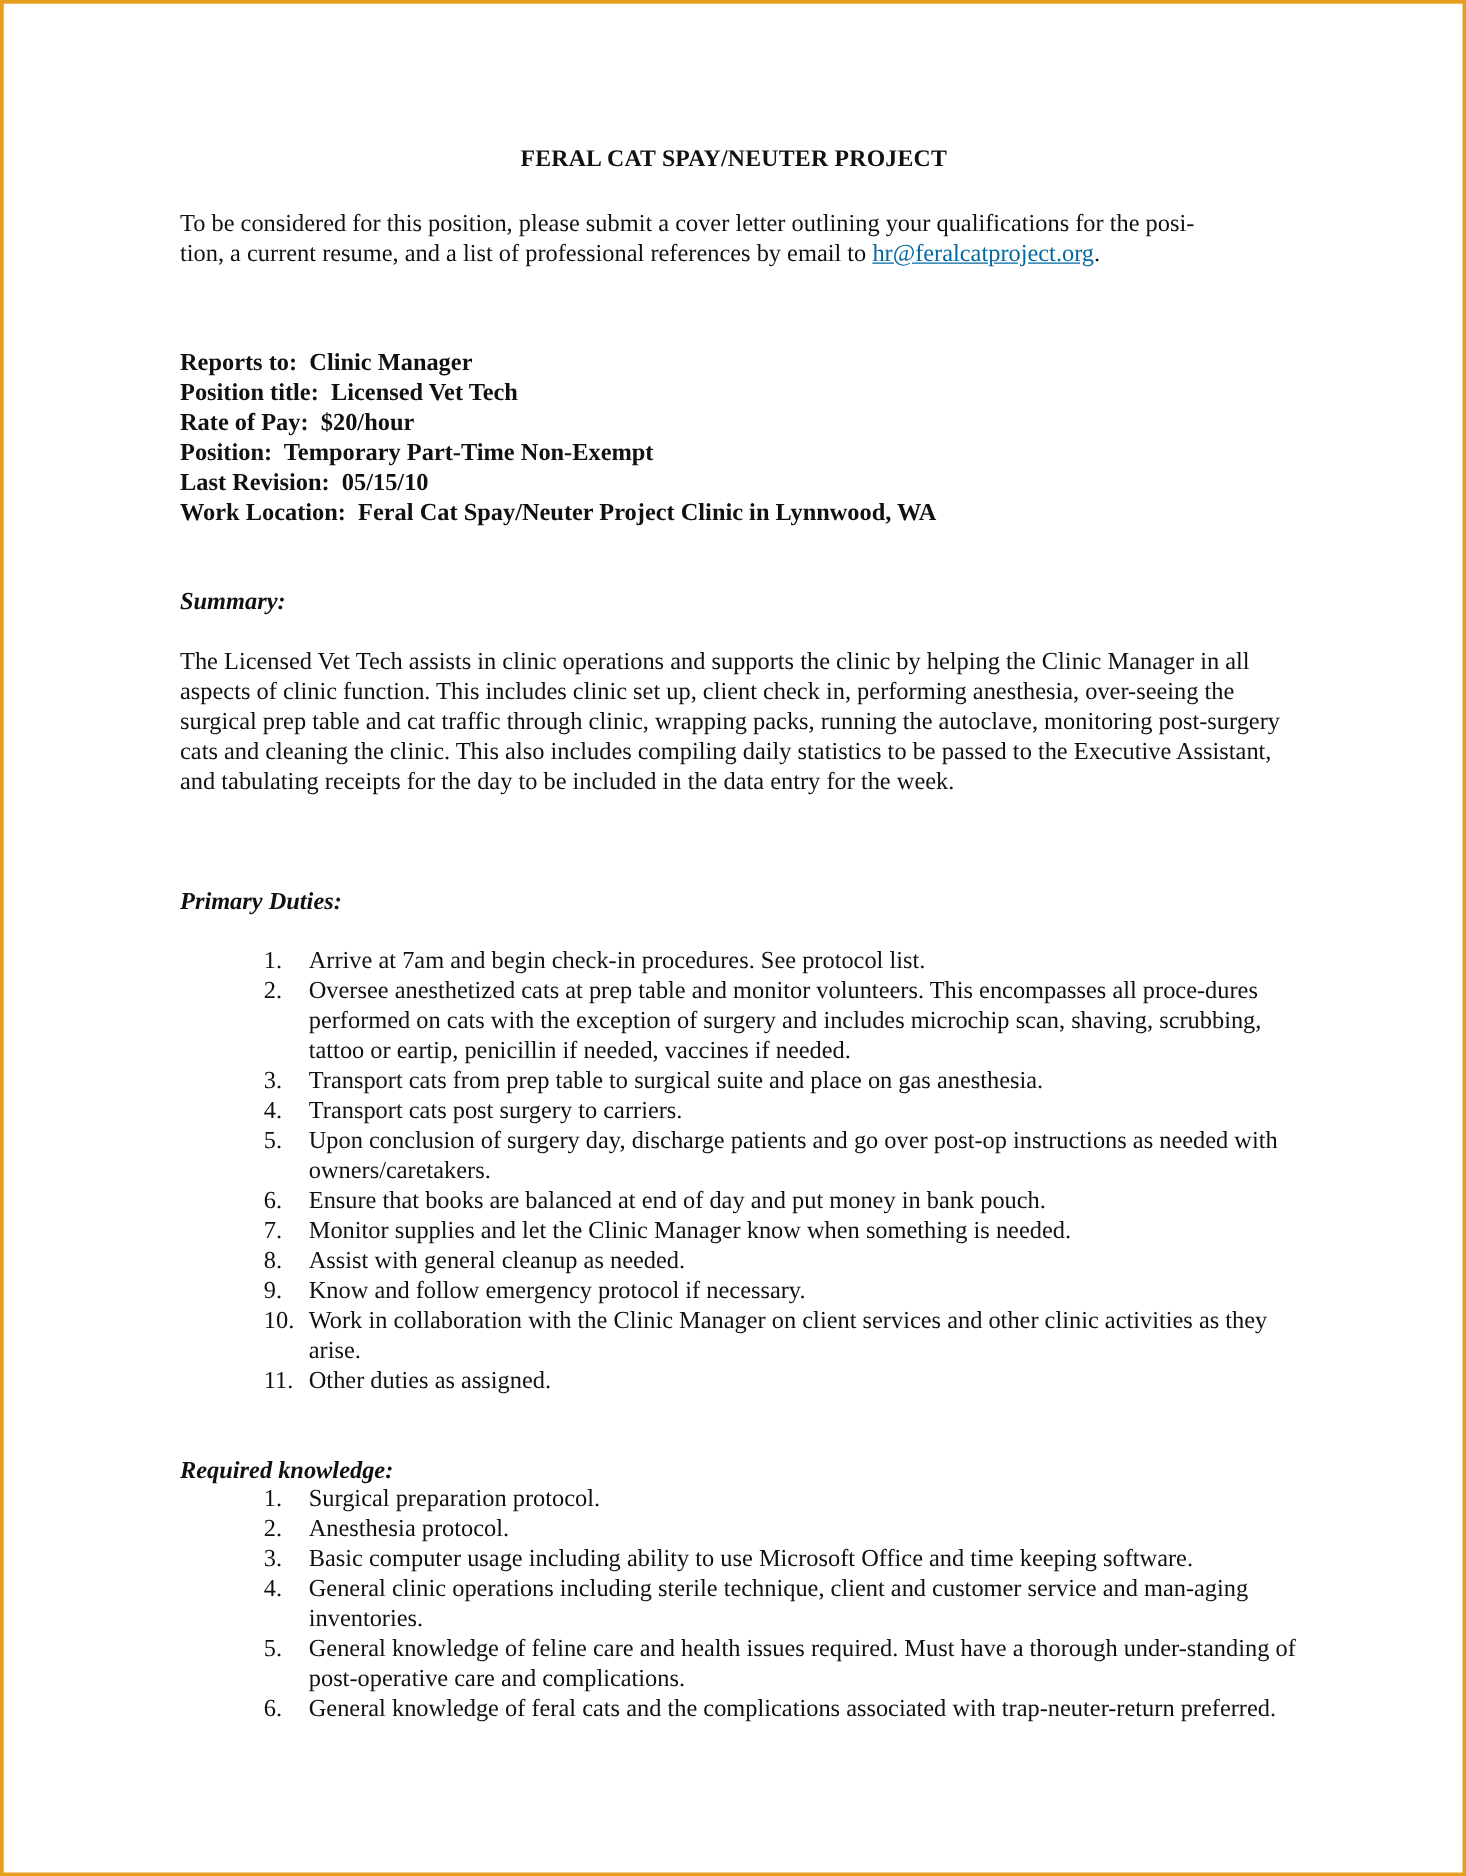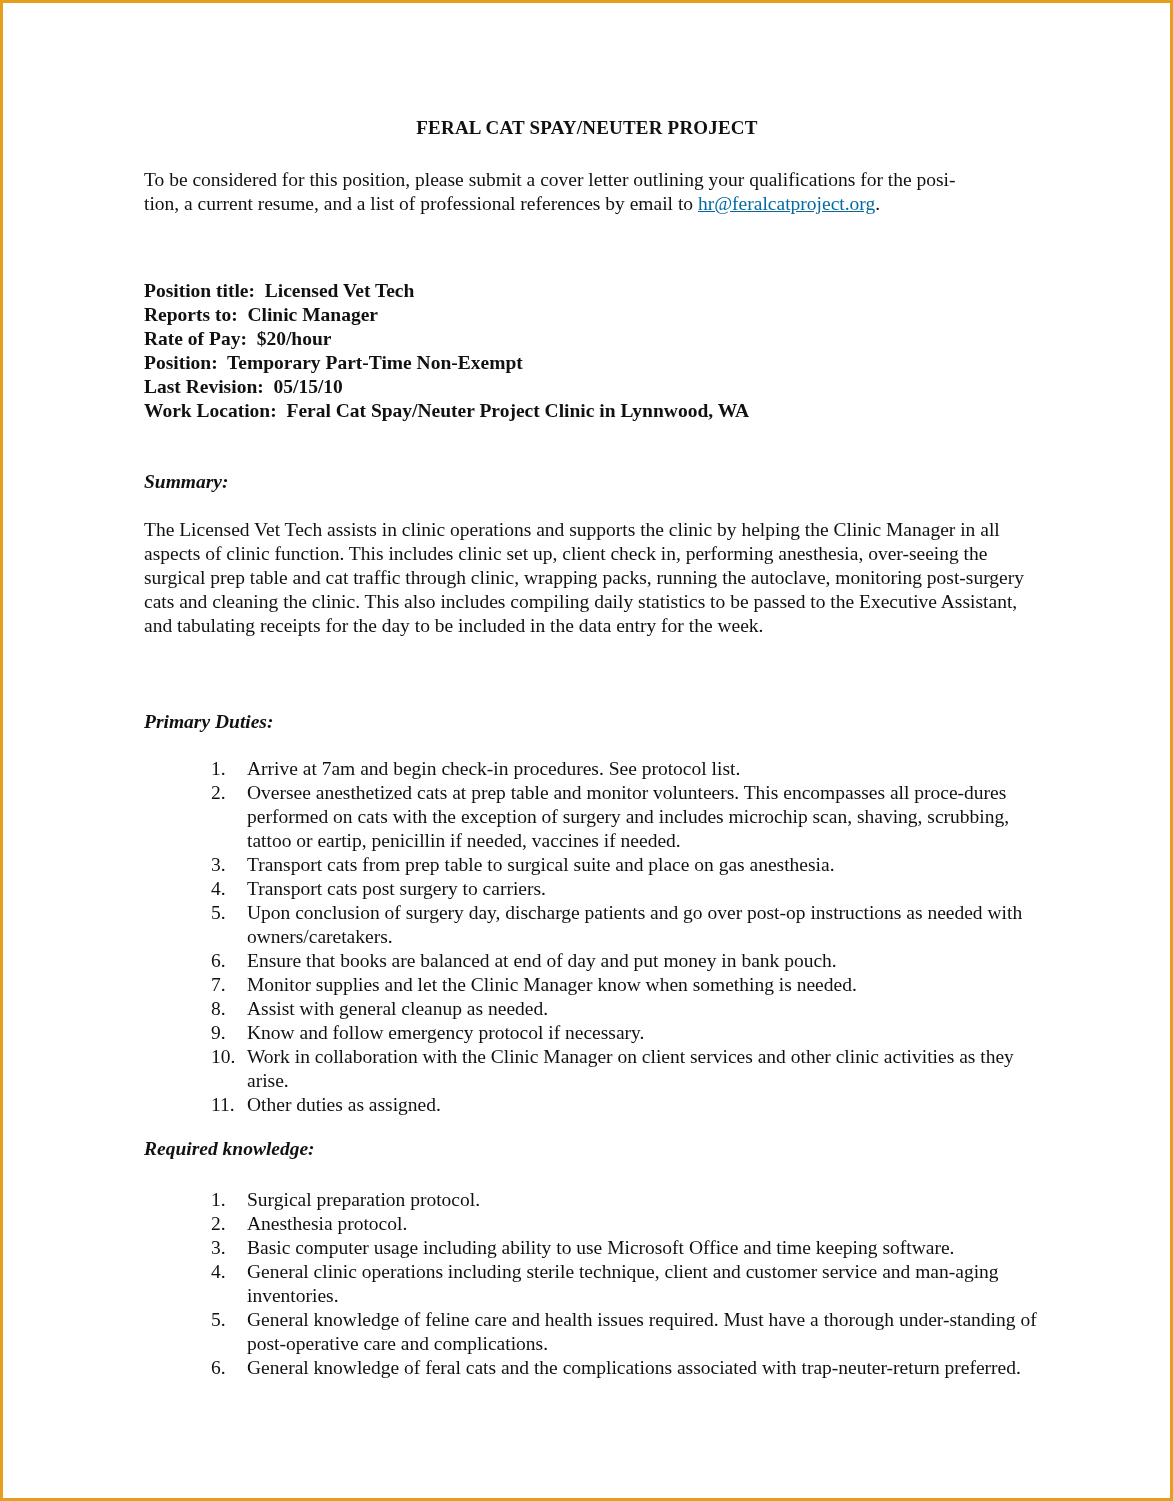--- a/index.html
+++ b/index.html
@@ -108,22 +108,22 @@
 
 <div class="page-frame"></div>
 
 <div class="doc">
 
   <div class="title">FERAL CAT SPAY/NEUTER PROJECT</div>
 
   <p class="intro"><span>To be considered for this position, please submit a cover letter outlining your qualifications for the posi-</span><br><span>tion, a current resume, and a list of professional references by email to </span><a href="#">hr@feralcatproject.org</a><span>.</span></p>
 
   <div class="meta">
+    <span class="row"><span>Reports to:</span>&nbsp; <span>Clinic Manager</span></span>
     <span class="row"><span>Position title:</span>&nbsp; <span>Licensed Vet Tech</span></span>
-    <span class="row"><span>Reports to:</span>&nbsp; <span>Clinic Manager</span></span>
     <span class="row"><span>Rate of Pay:</span>&nbsp; <span>$20/hour</span></span>
     <span class="row"><span>Position:</span>&nbsp; <span>Temporary Part-Time Non-Exempt</span></span>
     <span class="row"><span>Last Revision:</span>&nbsp; <span>05/15/10</span></span>
     <span class="row"><span>Work Location:</span>&nbsp; <span>Feral Cat Spay/Neuter Project Clinic in Lynnwood, WA</span></span>
   </div>
 
   <p class="heading" style="top:470px;">Summary:</p>
 
   <p class="summary">The Licensed Vet Tech assists in clinic operations and supports the clinic by helping the Clinic Manager in all aspects of clinic function.  This includes clinic set up, client check in, performing anesthesia, over-seeing the surgical prep table and cat traffic through clinic, wrapping packs, running the autoclave, monitoring post-surgery cats and cleaning the clinic.  This also includes compiling daily statistics to be passed to the Executive Assistant, and tabulating receipts for the day to be included in the data entry for the week.</p>
 
@@ -136,21 +136,21 @@
     <li><span class="num">4.</span><span>Transport cats post surgery to carriers.</span></li>
     <li><span class="num">5.</span><span>Upon conclusion of surgery day, discharge patients and go over post-op instructions as needed with owners/caretakers.</span></li>
     <li><span class="num">6.</span><span>Ensure that books are balanced at end of day and put money in bank pouch.</span></li>
     <li><span class="num">7.</span><span>Monitor supplies and let the Clinic Manager know when something is needed.</span></li>
     <li><span class="num">8.</span><span>Assist with general cleanup as needed.</span></li>
     <li><span class="num">9.</span><span>Know and follow emergency protocol if necessary.</span></li>
     <li><span class="num">10.</span><span>Work in collaboration with the Clinic Manager on client services and other clinic activities as they arise.</span></li>
     <li><span class="num">11.</span><span>Other duties as assigned.</span></li>
   </ol>
 
-  <p class="heading" style="top:1137px;">Required knowledge:</p>
+  <p class="heading" style="top:1165px;">Required knowledge:</p>
 
   <ol class="list" style="top:1188px;">
     <li><span class="num">1.</span><span>Surgical preparation protocol.</span></li>
     <li><span class="num">2.</span><span>Anesthesia protocol.</span></li>
     <li><span class="num">3.</span><span>Basic computer usage including ability to use Microsoft Office and time keeping software.</span></li>
     <li><span class="num">4.</span><span>General clinic operations including sterile technique, client and customer service and man-aging inventories.</span></li>
     <li><span class="num">5.</span><span>General knowledge of feline care and health issues required.  Must have a thorough under-standing of post-operative care and complications.</span></li>
     <li><span class="num">6.</span><span>General knowledge of feral cats and the complications associated with trap-neuter-return preferred.</span></li>
   </ol>
 

